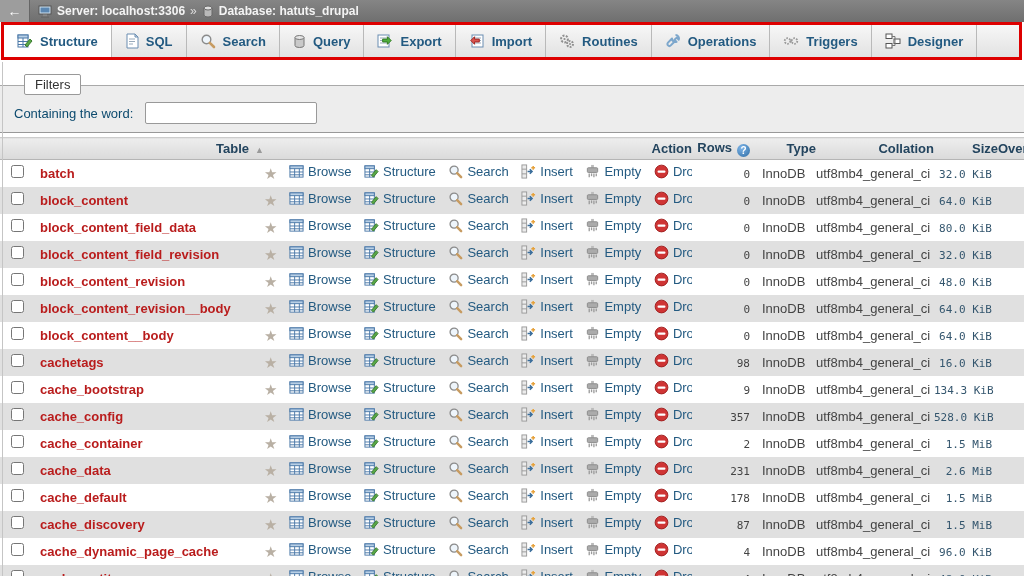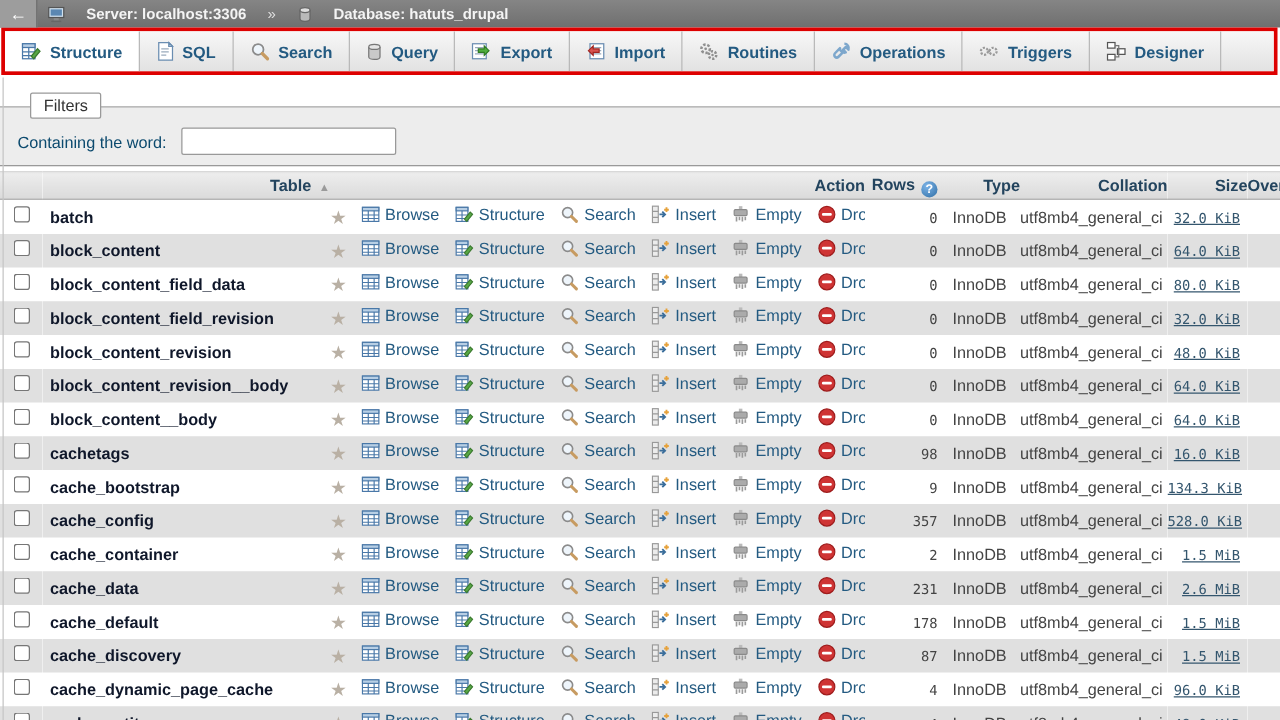--- a/index.html
+++ b/index.html
@@ -2,21 +2,21 @@
 <html><head>
 <meta charset="utf-8">
 <style>
   * { margin:0; padding:0; box-sizing:border-box; }
   html,body { width:1024px; height:576px; overflow:hidden; background:#fff;
     font-family:"Liberation Sans", sans-serif; font-size:13px; }
 
   
   .topbar { height:22px; background:linear-gradient(#858585,#6f6f6f); display:flex; align-items:center; }
   .back-seg { width:30px; height:22px; background:#9d9d9d; color:#fff; display:flex; align-items:center; justify-content:center; font-size:14px; border-right:1px solid #666; cursor:pointer; }
-  .crumb { display:flex; align-items:center; gap:17px; margin-left:8px; color:#f4f4f4; font-weight:bold; font-size:12px; }
+  .crumb { display:flex; align-items:center; gap:5px; margin-left:8px; color:#f4f4f4; font-weight:bold; font-size:12px; }
   .crumb a { color:#f4f4f4; text-decoration:none; }
   .crumb .sep { color:#ddd; font-weight:normal; }
   .mini-icon { display:inline-block; vertical-align:middle; }
 
   
   .red-box { margin:0 2px 0 1px; border:3px solid #dd0000; height:38px; overflow:hidden; }
 
   
   .tabstrip { display:flex; height:32px; background:linear-gradient(#f7f7f7,#e2e2e2); white-space:nowrap; }
   .tab { display:flex; align-items:center; gap:7px; padding:0 13px; border-right:1px solid #b9b9b9; color:#235a81; font-weight:bold; cursor:pointer; flex:0 0 auto; }
@@ -31,26 +31,26 @@
 
   
   .content-edge { position:absolute; left:2px; top:62px; bottom:0; width:1px; background:#c5c5c5; }
   table.dbtables { border-collapse:collapse; table-layout:fixed; width:1024px; margin-top:4px; }
   table.dbtables th, table.dbtables td { overflow:hidden; white-space:nowrap; padding:0; vertical-align:middle; }
   thead th { background:linear-gradient(#ededed,#dadada); border-top:1px solid #ccc; border-bottom:1px solid #b5b5b5; height:22px; text-align:right; color:#23445e; font-size:13px; }
   tbody tr { height:27px; }
   tbody tr.even { background:#fff; }
   tbody tr.odd { background:#e0e0e0;margin-left:26px; }
   .cell-check { text-align:center; }
-  .tname { color:#0f172a; font-weight:bold; text-decoration:none; }
+  .tname { color:#b91c1c; font-weight:bold; text-decoration:none; }
   .action-cell { font-size:13px; }
   .action-cell a { color:#235a81; text-decoration:none; display:inline-flex; align-items:center; gap:4px; margin-right:9px; }
   .star { color:#b9b0a4; font-size:15px; margin-right:8px; cursor:pointer; }
   .num { font-family:"DejaVu Sans Mono",monospace; font-size:11px; color:#444; }
-  .size { font-family:"DejaVu Sans Mono",monospace; font-size:11px; color:#34566e;text-decoration:underline; }
+  .size { font-family:"DejaVu Sans Mono",monospace; font-size:11px; color:#34566e; }
   .cell-rows, .cell-size { text-align:right; padding-right:6px !important; }
   .gray { color:#444; }
   .sort-arrow { color:#9a9a9a; font-size:9px; margin-left:6px; }
   .help-badge { display:inline-flex; width:13px; height:13px; border-radius:50%; background:radial-gradient(circle at 35% 30%, #7db4e8, #2e6da4); color:#fff; font-size:10px; font-weight:bold; align-items:center; justify-content:center; margin-left:5px; vertical-align:-2px; cursor:pointer; }
   .pad-l { padding-left:6px !important; }
 </style>
 </head>
 <body>
 
 <div class="topbar">

